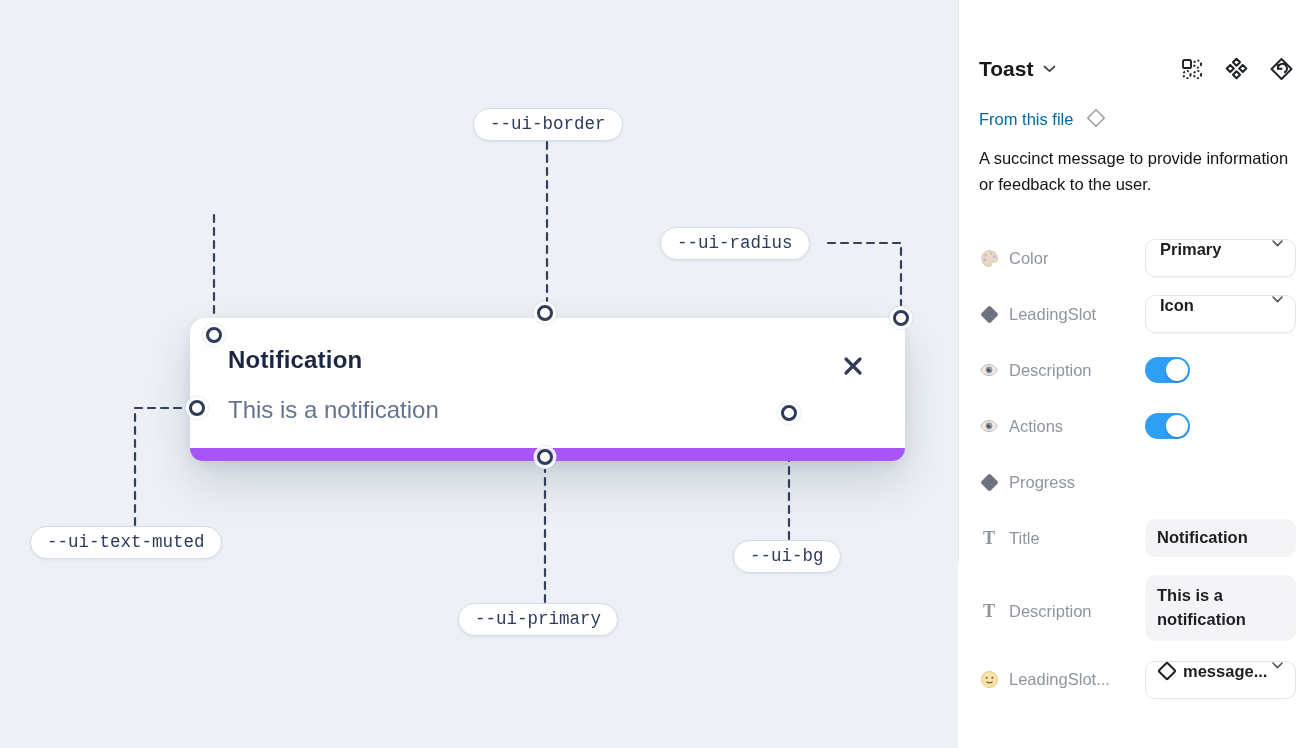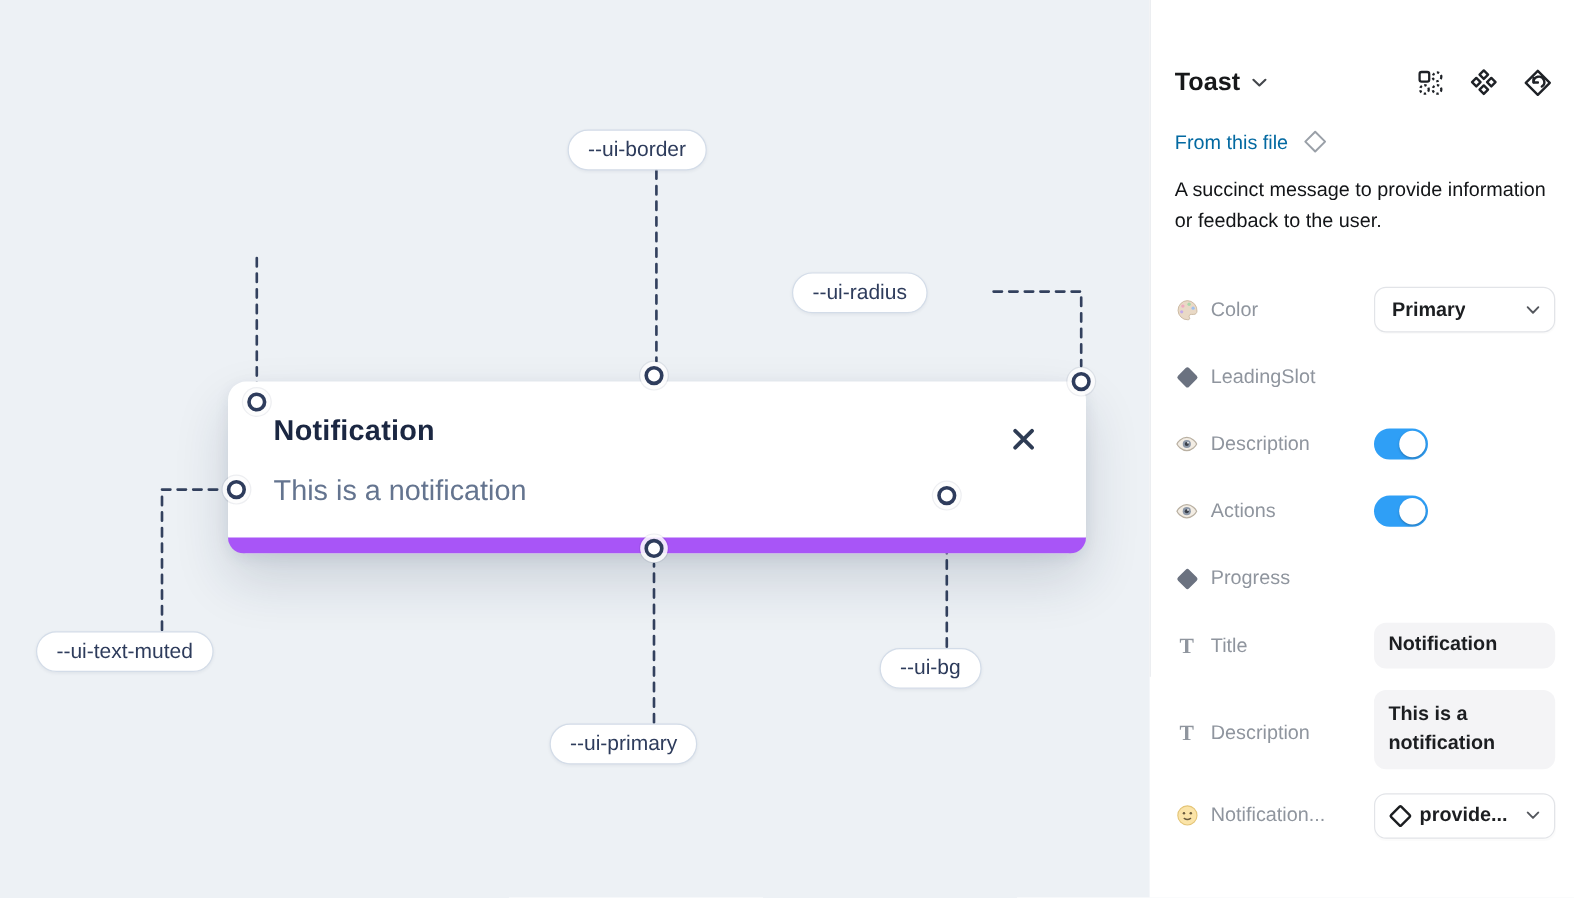--- a/index.html
+++ b/index.html
@@ -13,21 +13,21 @@
   .toast-card { position:absolute; left:190px; top:318px; width:715px; height:143px;
     background:#ffffff; border-radius:15px; box-shadow:0 22px 45px rgba(23,43,77,.16), 0 4px 12px rgba(23,43,77,.08); }
   .toast-title { position:absolute; left:38px; top:28px; font-size:24px; font-weight:700; color:#1b2742; letter-spacing:.2px; }
   .toast-desc  { position:absolute; left:38px; top:78px; font-size:24px; font-weight:400; color:#64748f; }
   .toast-close { position:absolute; right:38px; top:34px; width:28px; height:28px; display:flex; align-items:center; justify-content:center; cursor:pointer; }
   .toast-progress { position:absolute; left:0; right:0; bottom:0; height:13px; background:#a855f7;
     border-radius:0 0 15px 15px; }
 
   .pill { position:absolute; background:#ffffff; border:1.5px solid #d3dce8; border-radius:18px;
     padding:5px 16px 6px; font-size:17.5px; color:#2e3c5c; white-space:nowrap;
-    box-shadow:0 1px 3px rgba(30,42,74,.07); }
+    box-shadow:0 1px 3px rgba(30,42,74,.07);font-family:Liberation Mono, monospace; }
 
   .dot { position:absolute; width:16px; height:16px; border-radius:50%; background:#ffffff;
     border:3px solid #2e3c5c; box-shadow:0 0 0 3.5px rgba(255,255,255,.85), 0 0 0 4.5px rgba(30,42,74,.08); transform:translate(-50%,-50%); }
 
   
   .panel { position:absolute; left:958px; top:0; width:354px; height:564px; background:#ffffff; border-left:1px solid #e8eaee; }
   .panel-header { display:flex; justify-content:space-between; align-items:center; margin:56px 18px 0 20px; }
   .panel-title-wrap { display:flex; align-items:center; gap:10px; cursor:pointer; }
   .panel-title { font-size:21px; font-weight:700; color:#17181a; }
   .hicons { display:flex; align-items:center; gap:20px; }
@@ -38,21 +38,21 @@
 
   .props { margin:42px 16px 0 20px; }
   .prop-row { display:flex; justify-content:space-between; align-items:center; margin-bottom:18px; min-height:38px; }
   .prop-row.top-align { align-items:flex-start; }
   .prop-label { display:flex; align-items:center; gap:10px; color:#8f959e; font-size:16.5px; }
   .prop-label .emo { width:20px; height:20px; display:flex; align-items:center; justify-content:center; flex:none; }
   .t-glyph { font-family:"Liberation Serif", serif; font-weight:700; font-size:18px; color:#8f959e; }
   .diamond-solid { width:13px; height:13px; background:#6b7280; transform:rotate(45deg); border-radius:2px; }
 
   .control { width:151px; flex:none; }
-  .dropdown { display:flex; justify-content:space-between; align-items:center; height:38px;
+  .dropdown { display:flex; justify-content:space-between; align-items:flex-start; height:38px;
     padding:0 12px 0 14px; border:1px solid #e2e4e8; border-radius:10px; background:#fff; cursor:pointer;
     box-shadow:0 1px 1px rgba(0,0,0,.02); }
   .dropdown .val { font-size:16.5px; font-weight:700; color:#1c1e21; white-space:nowrap; overflow:hidden; text-overflow:ellipsis; }
   .dd-left { display:flex; align-items:center; gap:9px; min-width:0; }
   .diamond-outline { width:14px; height:14px; border:2px solid #1c1e21; transform:rotate(45deg); border-radius:2px; flex:none; }
 
   .textfield { background:#f4f4f6; border-radius:10px; padding:7px 12px; font-size:16.5px; font-weight:700;
     color:#1c1e21; line-height:1.45; min-height:38px; display:flex; align-items:center; cursor:text; }
   .textfield.multiline { align-items:flex-start; padding-top:9px; padding-bottom:9px; }
 
@@ -175,20 +175,28 @@
         </div>
       </div>
 
       <div class="prop-row">
         <div class="prop-label">
           <span class="emo">
               <span class="diamond-solid"></span>
             </span>
           <span>LeadingSlot</span>
         </div>
+        <div class="control">
+          <div class="dropdown">
+            <span class="val">Icon</span>
+            <svg class="chev" width="11" height="7" viewBox="0 0 11 7">
+                <path d="M1 1 L5.5 5.6 L10 1" fill="none" stroke="#55585e" stroke-width="1.6" stroke-linecap="round" stroke-linejoin="round"></path>
+              </svg>
+          </div>
+        </div>
       </div>
 
       <div class="prop-row">
         <div class="prop-label">
           <span class="emo">
             <svg width="20" height="20" viewBox="0 0 20 20">
               <path d="M10 4.5 C5.5 4.5 2.5 8.4 1.8 10 C2.5 11.6 5.5 15.5 10 15.5 C14.5 15.5 17.5 11.6 18.2 10 C17.5 8.4 14.5 4.5 10 4.5 Z" fill="#f3ede4" stroke="#b9b0a2" stroke-width="1"></path>
               <circle cx="10" cy="10" r="3.4" fill="#8d98a8"></circle>
               <circle cx="10" cy="10" r="1.7" fill="#3a3f49"></circle>
               <circle cx="11" cy="8.9" r="0.7" fill="#fff"></circle>
@@ -258,27 +266,27 @@
       <div class="prop-row">
         <div class="prop-label">
           <span class="emo">
             <svg width="19" height="19" viewBox="0 0 20 20">
               <circle cx="10" cy="10" r="8.4" fill="#fbe4a8" stroke="#e4c578" stroke-width="1"></circle>
               <circle cx="7" cy="8.2" r="1.1" fill="#6b5b3e"></circle>
               <circle cx="13" cy="8.2" r="1.1" fill="#6b5b3e"></circle>
               <path d="M7.2 12.6 Q10 14.6 12.8 12.6" fill="none" stroke="#6b5b3e" stroke-width="1.2" stroke-linecap="round"></path>
             </svg>
           </span>
-          <span>Notification...</span>
+          <span>LeadingSlot...</span>
         </div>
         <div class="control">
           <div class="dropdown">
             <span class="dd-left">
               <span class="diamond-outline"></span>
-              <span class="val">provide...</span>
+              <span class="val">message...</span>
             </span>
             <svg class="chev" width="11" height="7" viewBox="0 0 11 7">
                 <path d="M1 1 L5.5 5.6 L10 1" fill="none" stroke="#55585e" stroke-width="1.6" stroke-linecap="round" stroke-linejoin="round"></path>
               </svg>
           </div>
         </div>
       </div>
 
     </div>
   </div>

